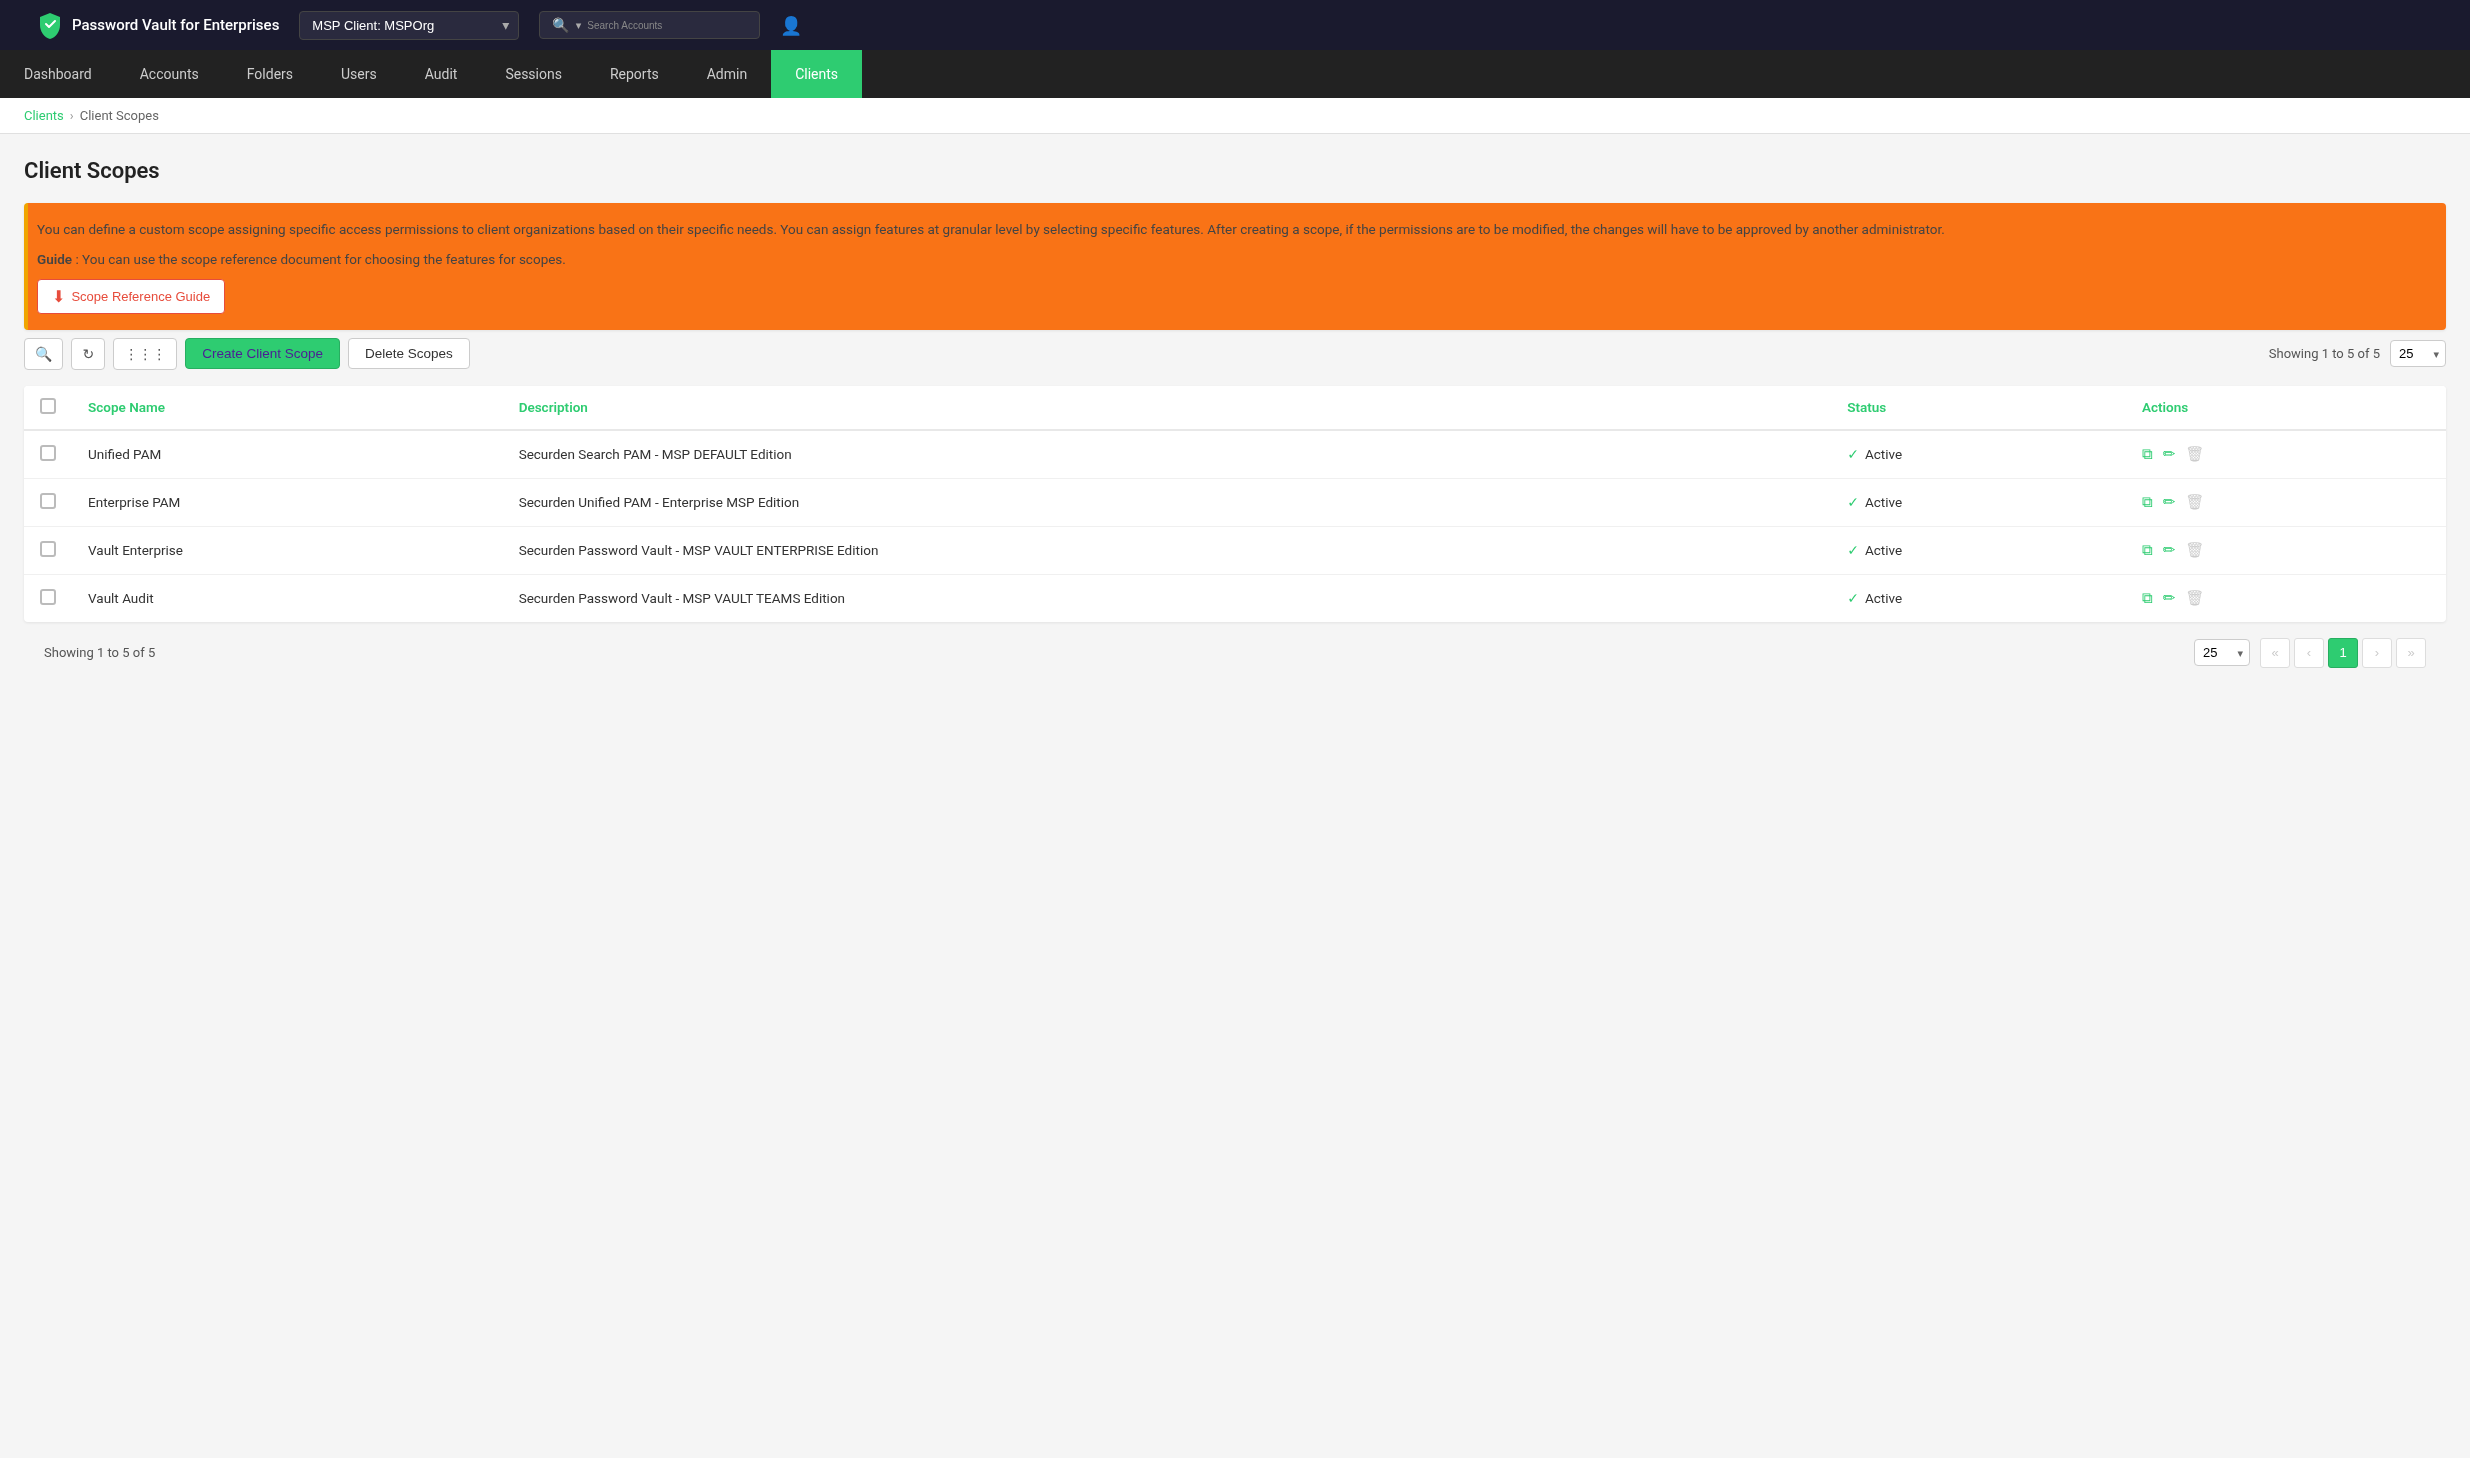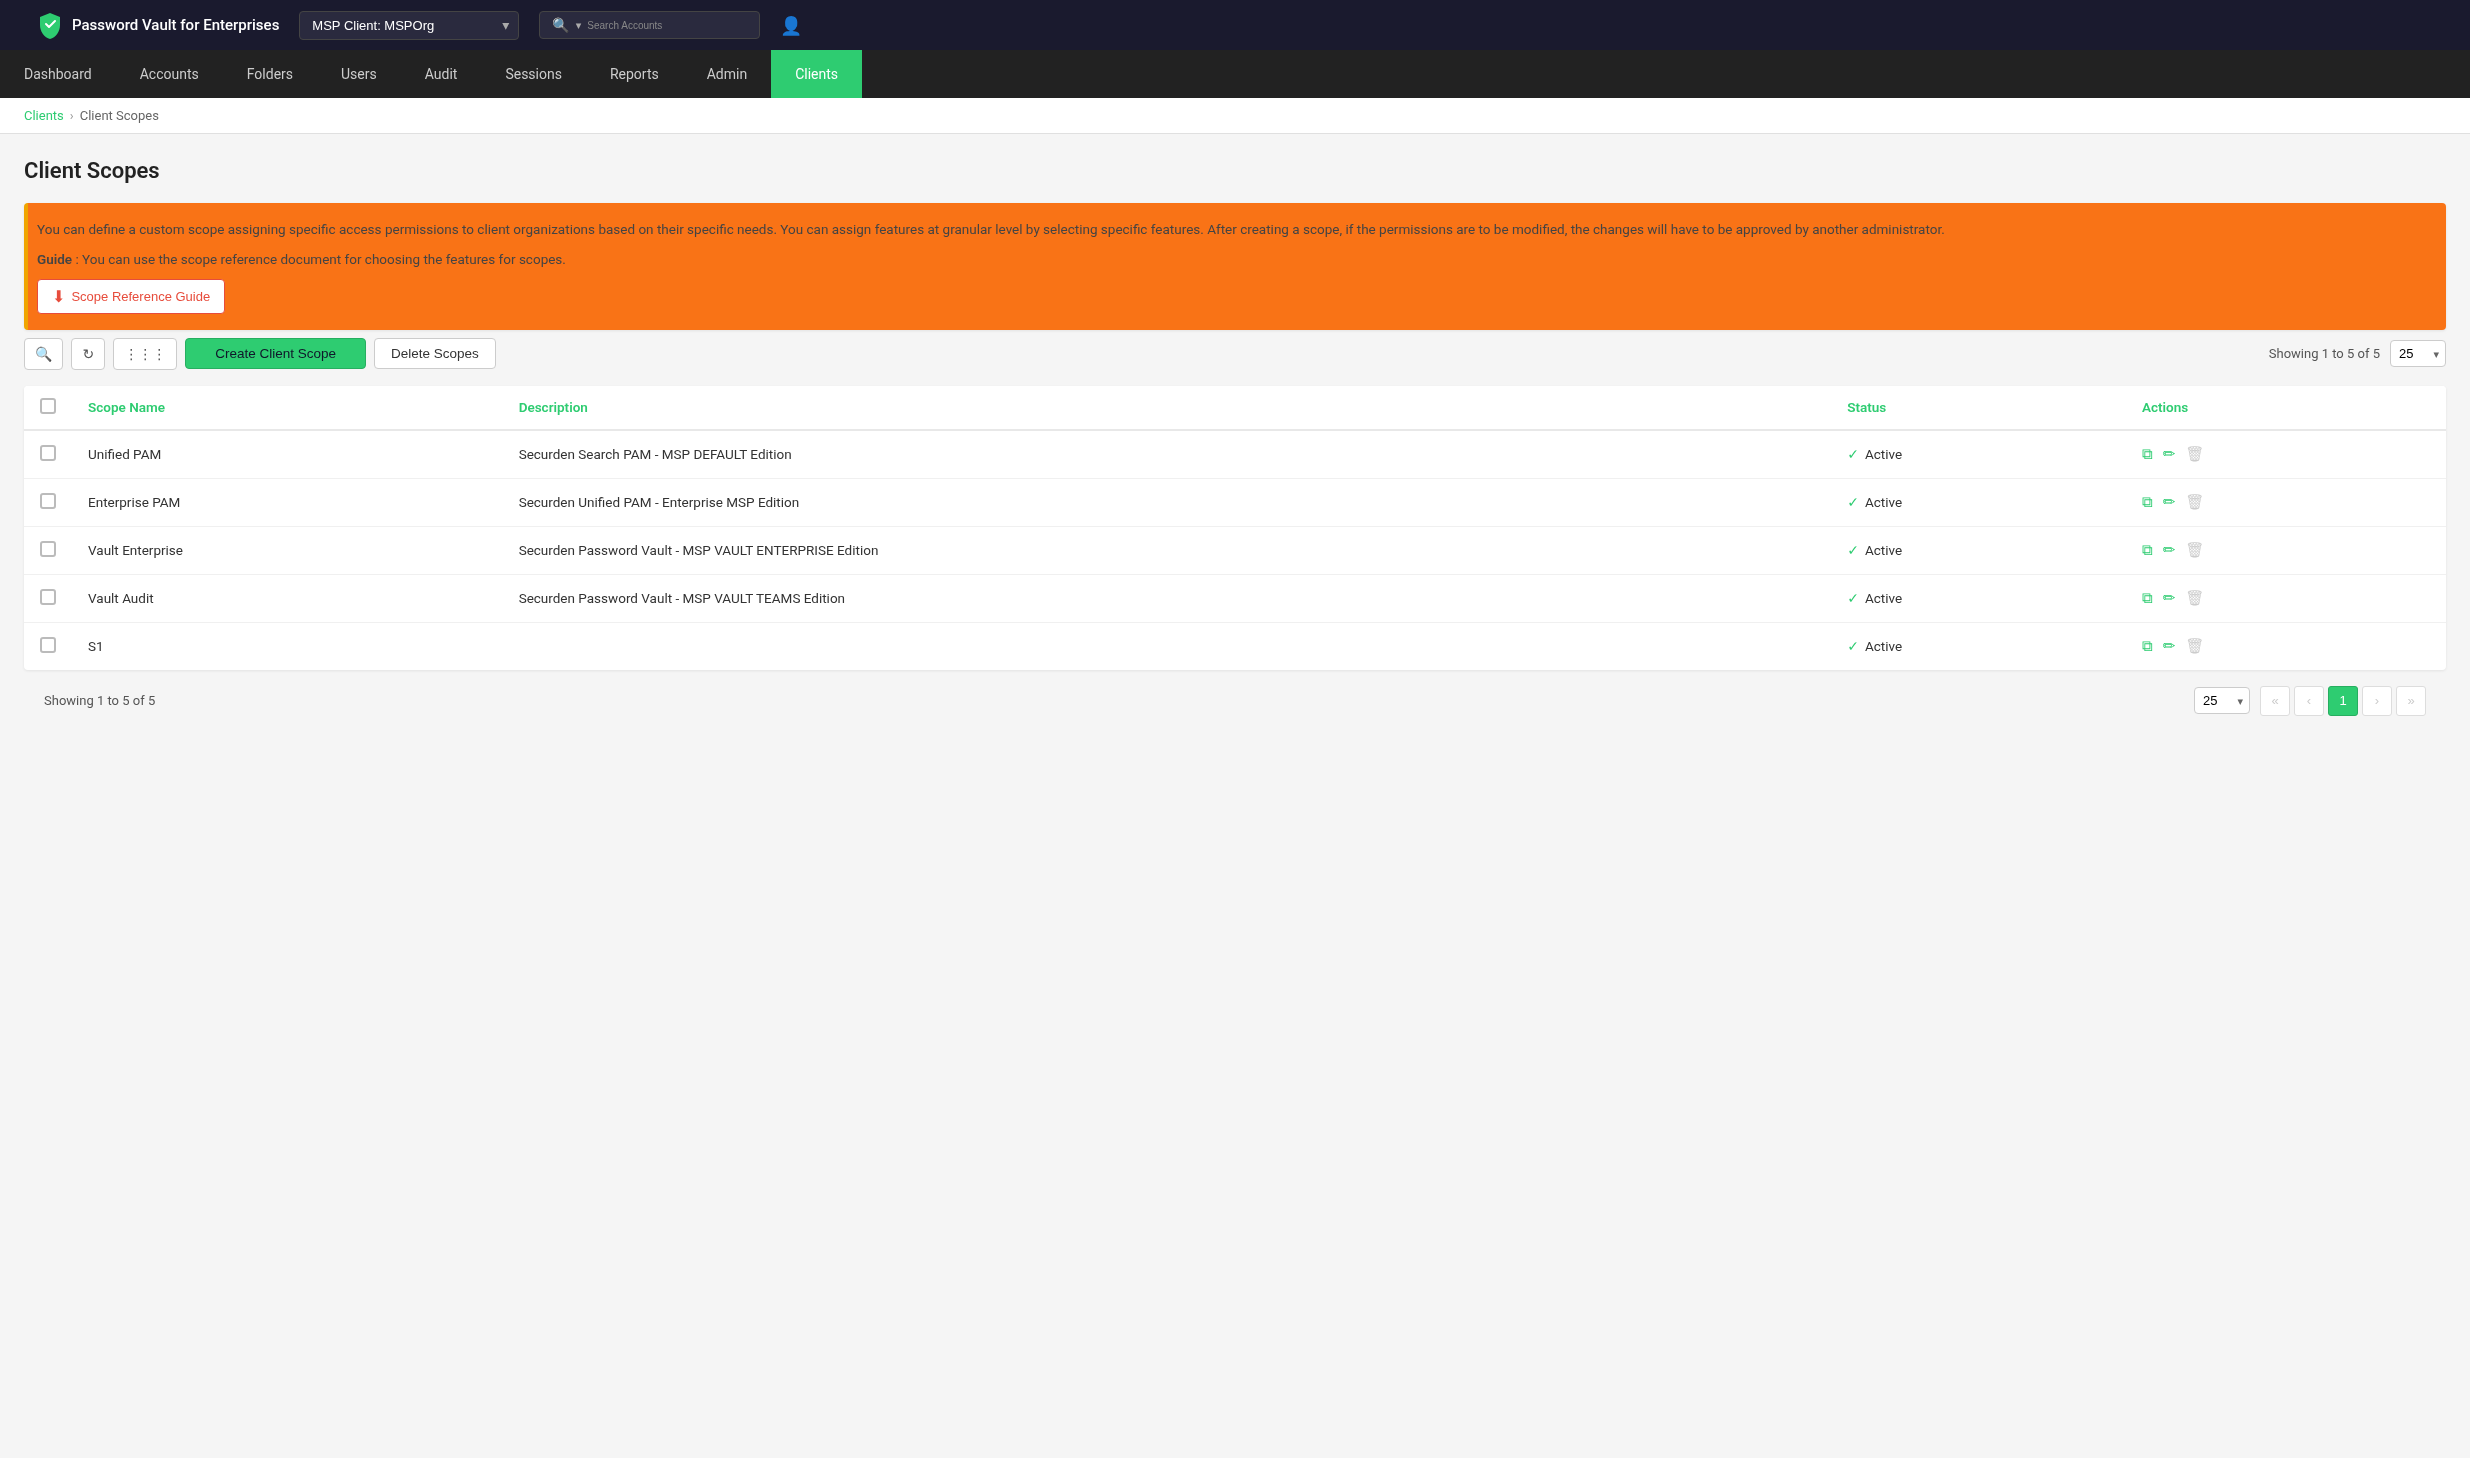--- a/index.html
+++ b/index.html
@@ -38,21 +38,21 @@
     .info-box { background: #f97316; border-left: 4px solid #f0a500; border-radius: 4px; padding: 16px 9px; margin-bottom: 8px; box-shadow: 0 1px 3px rgba(0,0,0,0.08); }
     .info-text { color: #444; line-height: 1.6; font-size: 13.5px; margin-bottom: 10px; }
     .info-note { color: #444; font-size: 13.5px; margin-bottom: 12px; }
     .info-note strong { font-weight: 600; }
     .scope-ref-btn { display: inline-flex; align-items: center; gap: 6px; border: 1px solid #e74c3c; color: #e74c3c; background: #fff; padding: 7px 14px; border-radius: 4px; font-size: 13px; cursor: pointer; }
     .scope-ref-icon { font-size: 16px; color: #e74c3c; }
 
     
     .toolbar { display: flex; align-items: center; gap: 8px; margin-bottom: 16px; }
     .toolbar-btn { background: #fff; border: 1px solid #ccc; border-radius: 4px; padding: 7px 10px; cursor: pointer; display: flex; align-items: center; justify-content: center; color: #555; font-size: 14px; }
-    .toolbar-create { background: #2ecc71; border: 1px solid #27ae60; color: #0f172a; border-radius: 4px; padding: 7px 29px; cursor: pointer; font-size: 13.5px; font-weight: 500; }
+    .toolbar-create { background: #2ecc71; border: 1px solid #27ae60; color: #4c1d95; border-radius: 4px; padding: 7px 16px; cursor: pointer; font-size: 13.5px; font-weight: 500; }
     .toolbar-delete { background: #fff; border: 1px solid #ccc; color: #333; border-radius: 4px; padding: 7px 16px; cursor: pointer; font-size: 13.5px; }
     .toolbar-right { margin-left: auto; display: flex; align-items: center; gap: 10px; font-size: 13px; color: #555; }
     .per-page-select { border: 1px solid #ccc; border-radius: 4px; padding: 5px 24px 5px 8px; font-size: 13px; appearance: none; cursor: pointer; background: #fff; }
     .per-page-wrapper { position: relative; }
     .per-page-wrapper::after { content: '▾'; position: absolute; right: 7px; top: 50%; transform: translateY(-50%); color: #666; pointer-events: none; font-size: 11px; }
 
     
     .table-container { background: #fff; border-radius: 4px; box-shadow: 0 1px 3px rgba(0,0,0,0.08); overflow: hidden; }
     table { width: 100%; border-collapse: collapse; }
     thead th { padding: 12px 16px; text-align: left; font-weight: 600; font-size: 13.5px; color: #2ecc71; border-bottom: 2px solid #e8e8e8; background: #fff; }
@@ -237,40 +237,20 @@
           <span class="action-icon delete" title="Delete">🗑</span>
         </div>
       </td>
     </tr>
           <tr>
       <td class="col-check">
         <input type="checkbox" class="checkbox" style="">
       </td>
       <td>Vault Audit</td>
       <td>Securden Password Vault - MSP VAULT TEAMS Edition</td>
-      <td>
-        <div class="status-active">
-          <span class="status-check">✓</span>
-          <span>Active</span>
-        </div>
-      </td>
-      <td>
-        <div class="action-icons">
-          <span class="action-icon" title="Copy">⧉</span>
-          <span class="action-icon" title="Edit">✏</span>
-          <span class="action-icon delete" title="Delete">🗑</span>
-        </div>
-      </td>
-    </tr>
-          <tr>
-      <td class="col-check">
-        <input type="checkbox" class="checkbox" style="">
-      </td>
-      <td>S1</td>
-      <td></td>
       <td>
         <div class="status-active">
           <span class="status-check">✓</span>
           <span>Active</span>
         </div>
       </td>
       <td>
         <div class="action-icons">
           <span class="action-icon" title="Copy">⧉</span>
           <span class="action-icon" title="Edit">✏</span>

